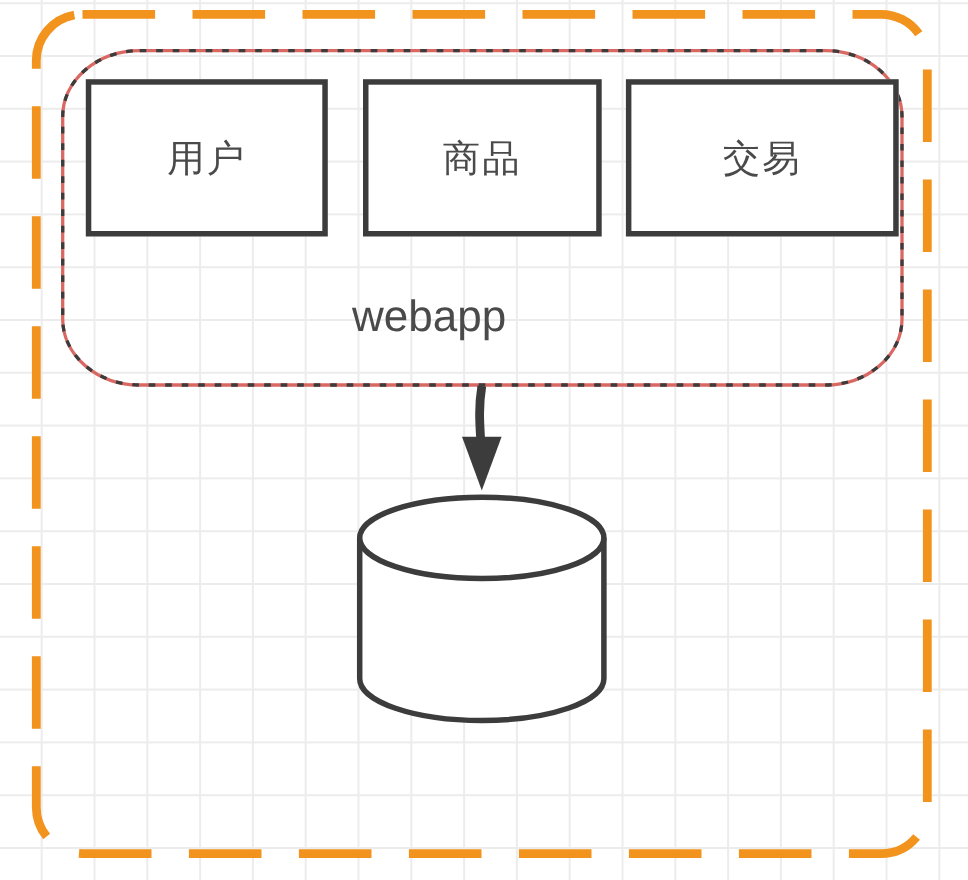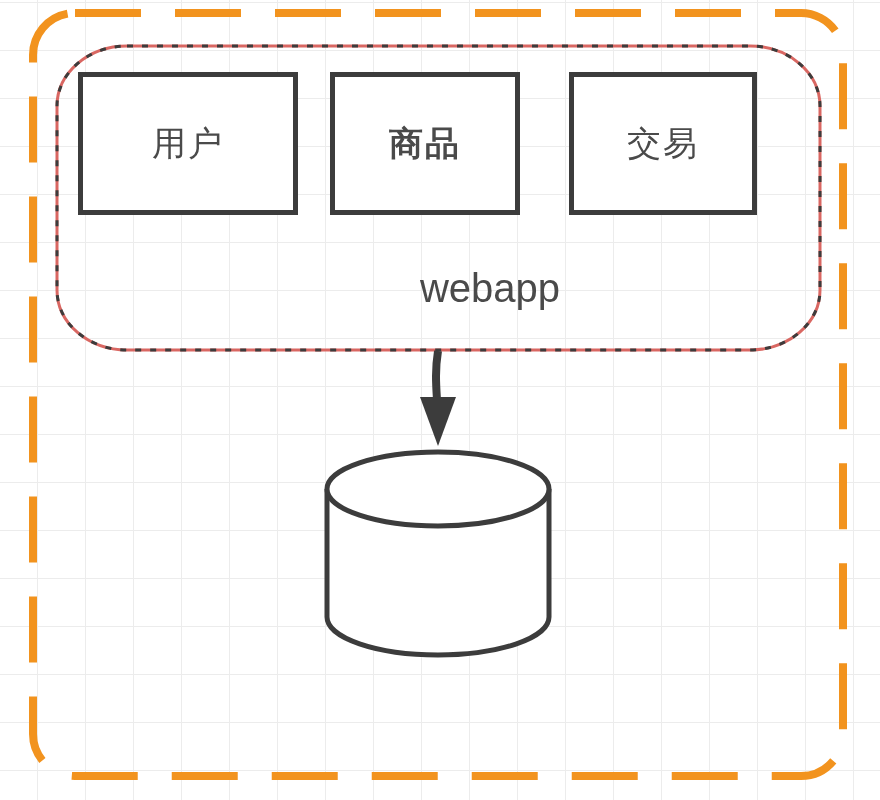--- a/index.html
+++ b/index.html
@@ -29,25 +29,25 @@
   .module-box{
     position:absolute;
     top:72px;height:143px;
     background:var(--fill);
     border:5px solid var(--stroke-dark);
     display:flex;align-items:center;justify-content:center;
     font-size:34px;color:var(--text);
     letter-spacing:2px;
   }
   #box-user{left:78px;width:220px;}
-  #box-product{left:330px;width:190px;font-weight:bold;}
-  #box-transaction{left:569px;width:188px;}
+  #box-product{left:330px;width:217px;}
+  #box-transaction{left:569px;width:248px;}
   .float-label{
     position:absolute;
-    text-align:right;
+    text-align:left;
     color:var(--text);
   }
   #webapp-label{left:320px;top:266px;width:240px;font-size:40px;}
   #database-label{left:338px;top:673px;width:204px;font-size:37px;letter-spacing:1px;}
 </style>
 </head>
 <body>
 
 <div class="canvas">
 

